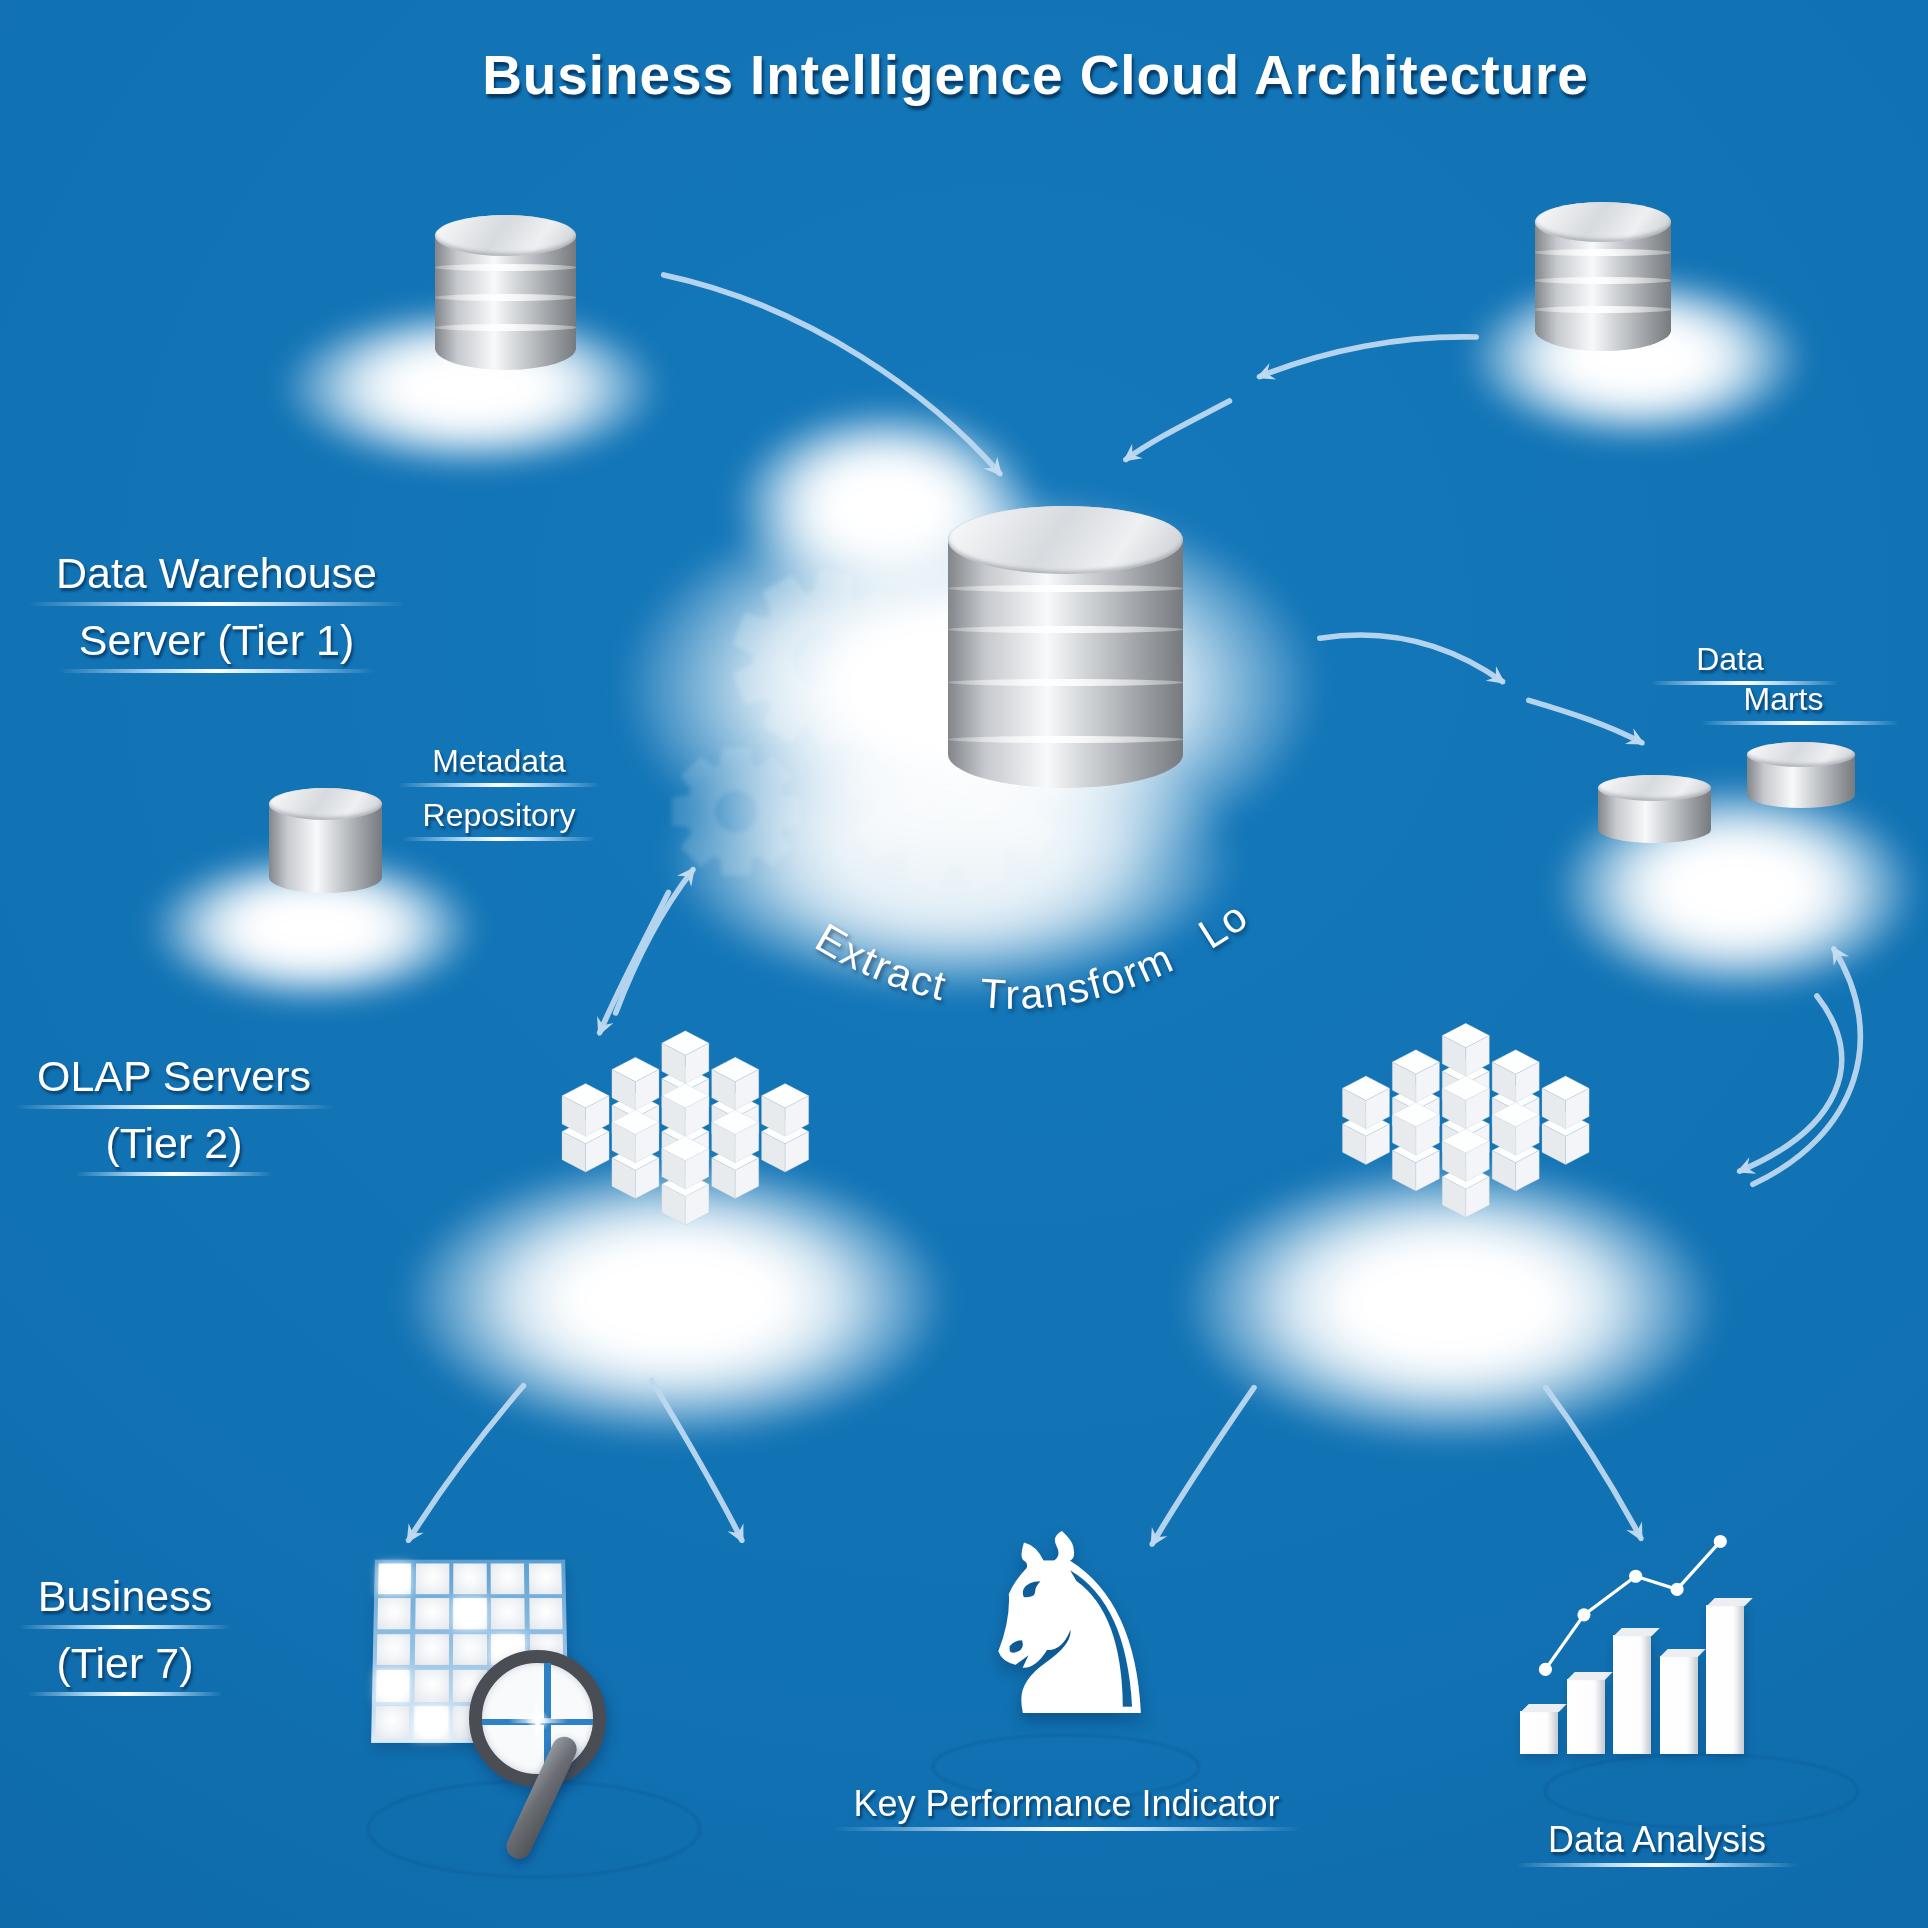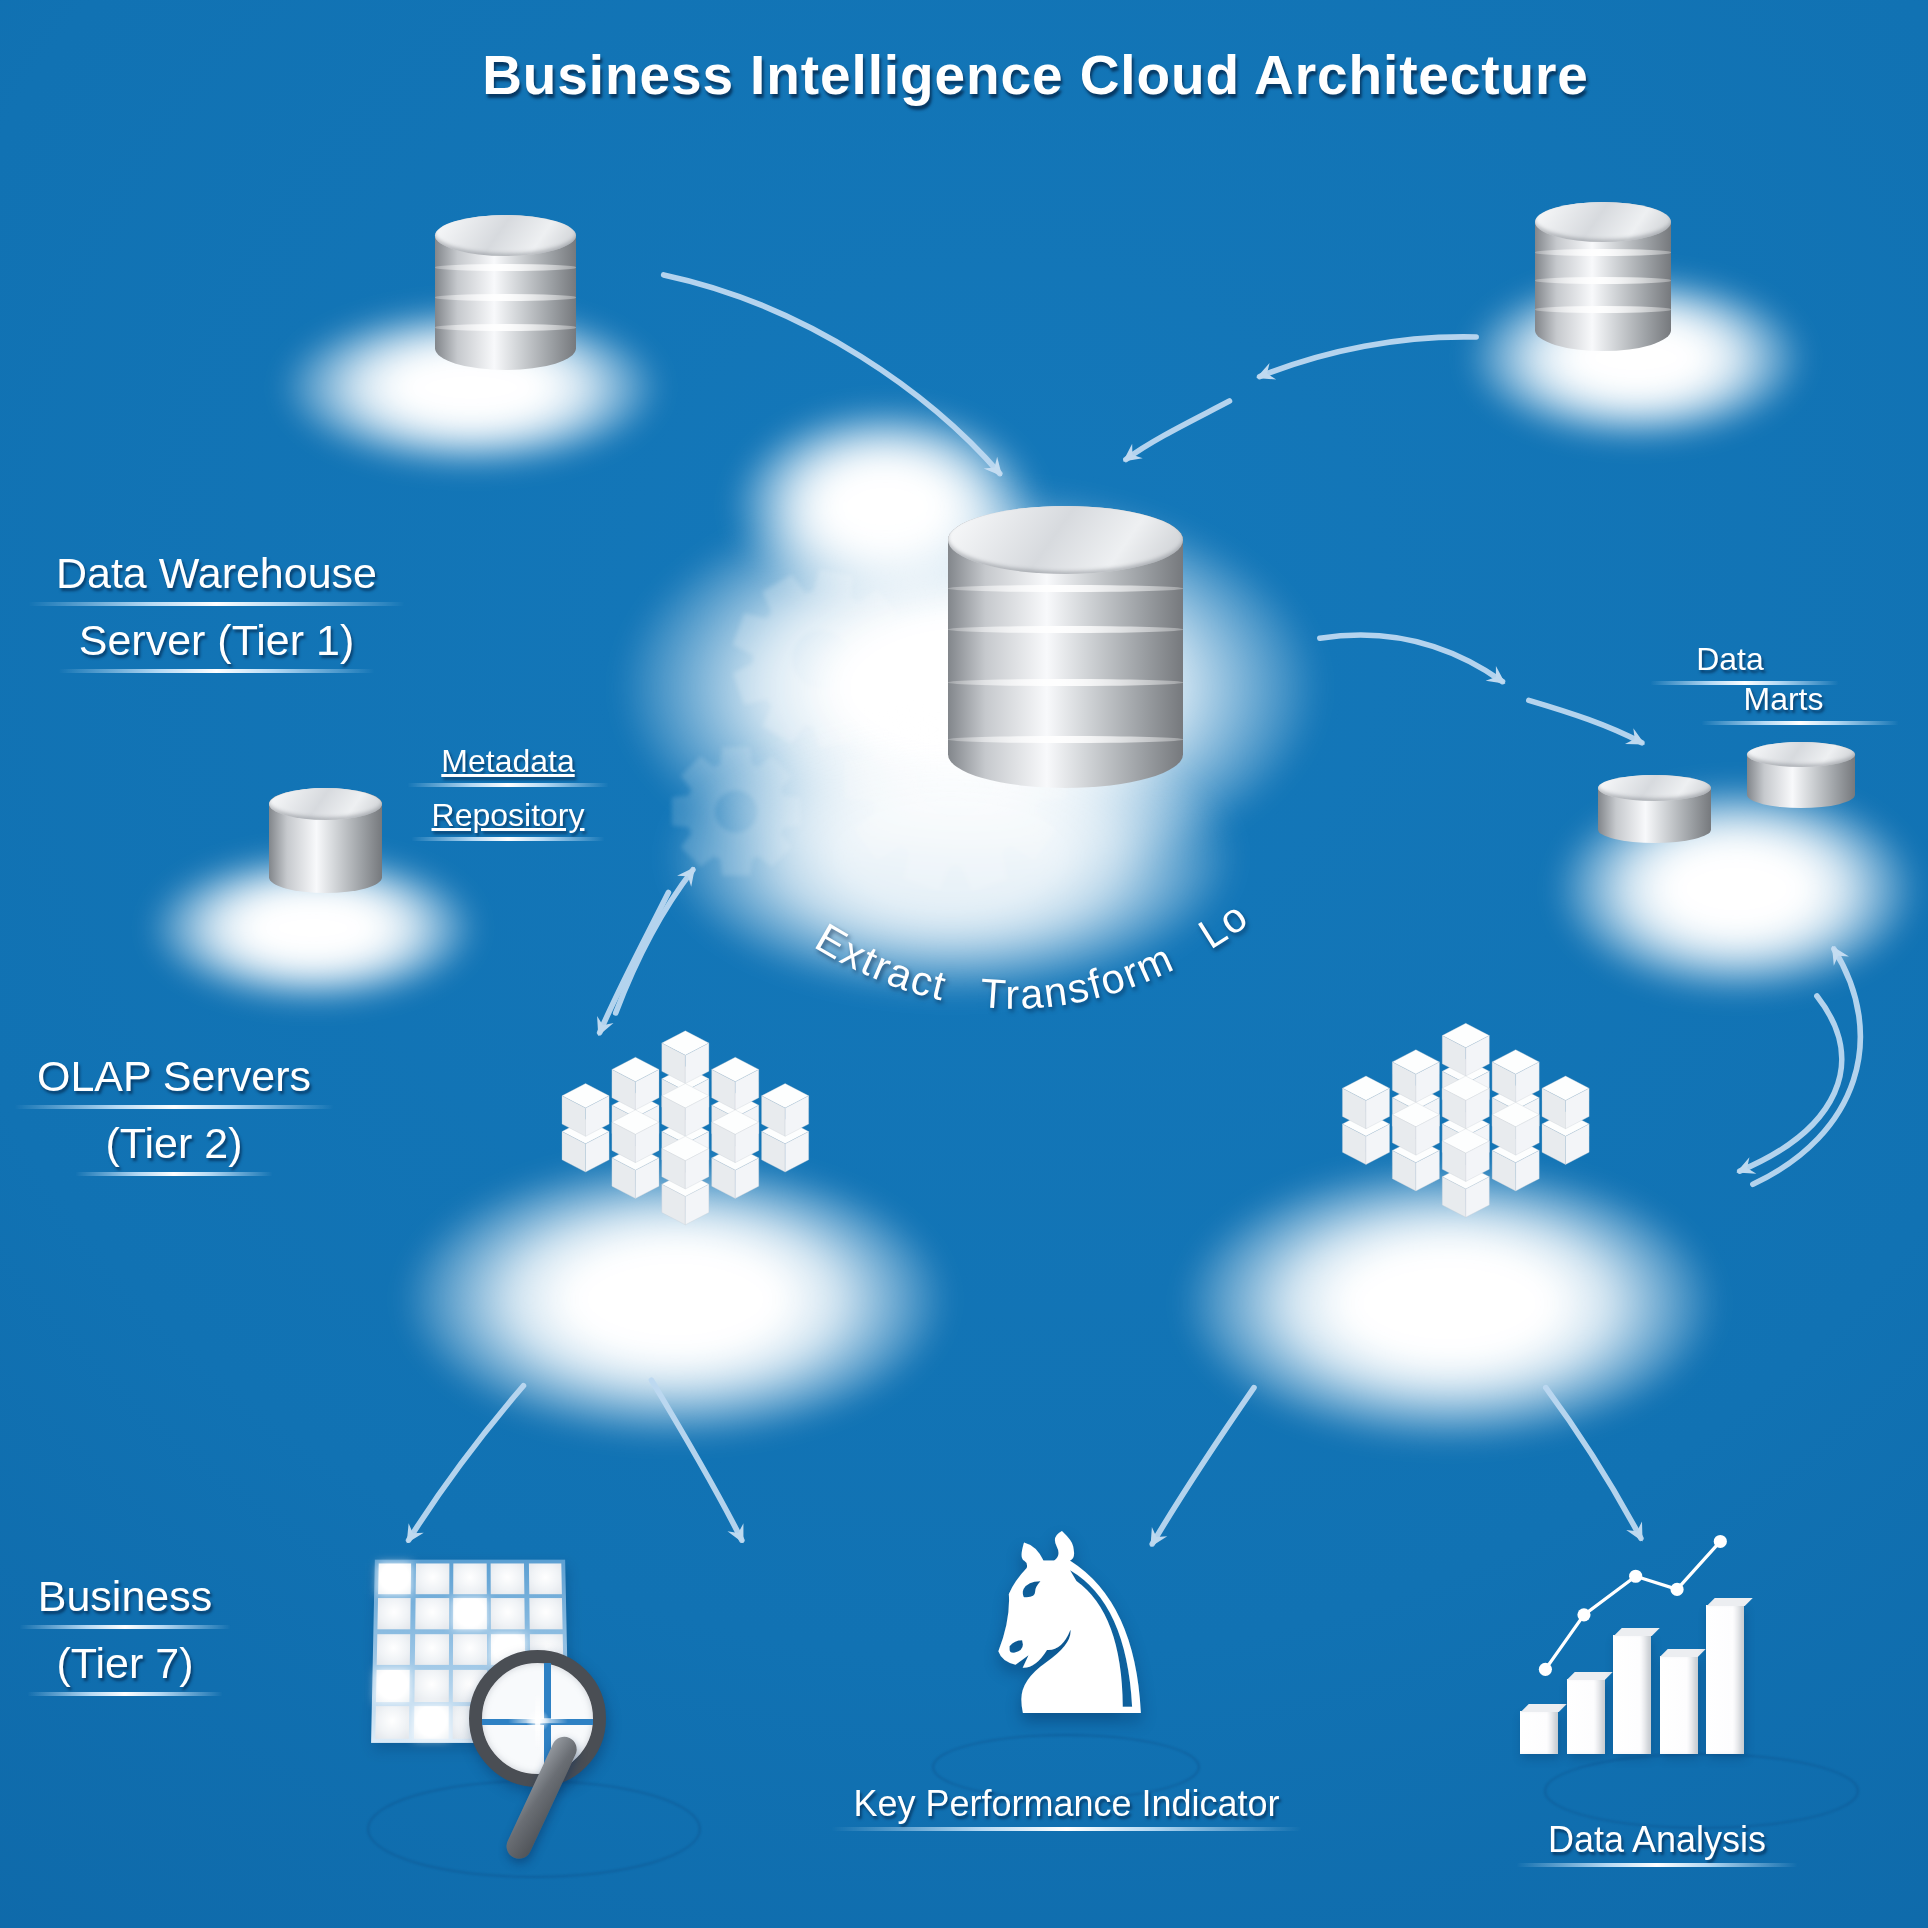--- a/index.html
+++ b/index.html
@@ -288,21 +288,21 @@
   <div class="title">Business Intelligence Cloud Architecture</div>
 
 
   <div class="tier-label" style="left:28px;top:548px;width:377px;">
     <div class="tl-line">Data Warehouse</div>
     <div class="streak" style="width:100%"></div>
     <div class="tl-line">Server (Tier 1)</div>
     <div class="streak" style="width:84%"></div>
   </div>
 
-  <div class="tier-label small" style="left:407px;top:742px;width:202px;text-decoration:underline;">
+  <div class="tier-label small" style="left:398px;top:742px;width:202px;">
     <div class="tl-line">Metadata</div>
     <div class="streak" style="width:100%"></div>
     <div class="tl-line">Repository</div>
     <div class="streak" style="width:96%"></div>
   </div>
 
   <div class="tier-label small" style="left:1650px;top:640px;width:160px;">
     <div class="tl-line">Data</div>
     <div class="streak" style="width:118%"></div>
   </div>

